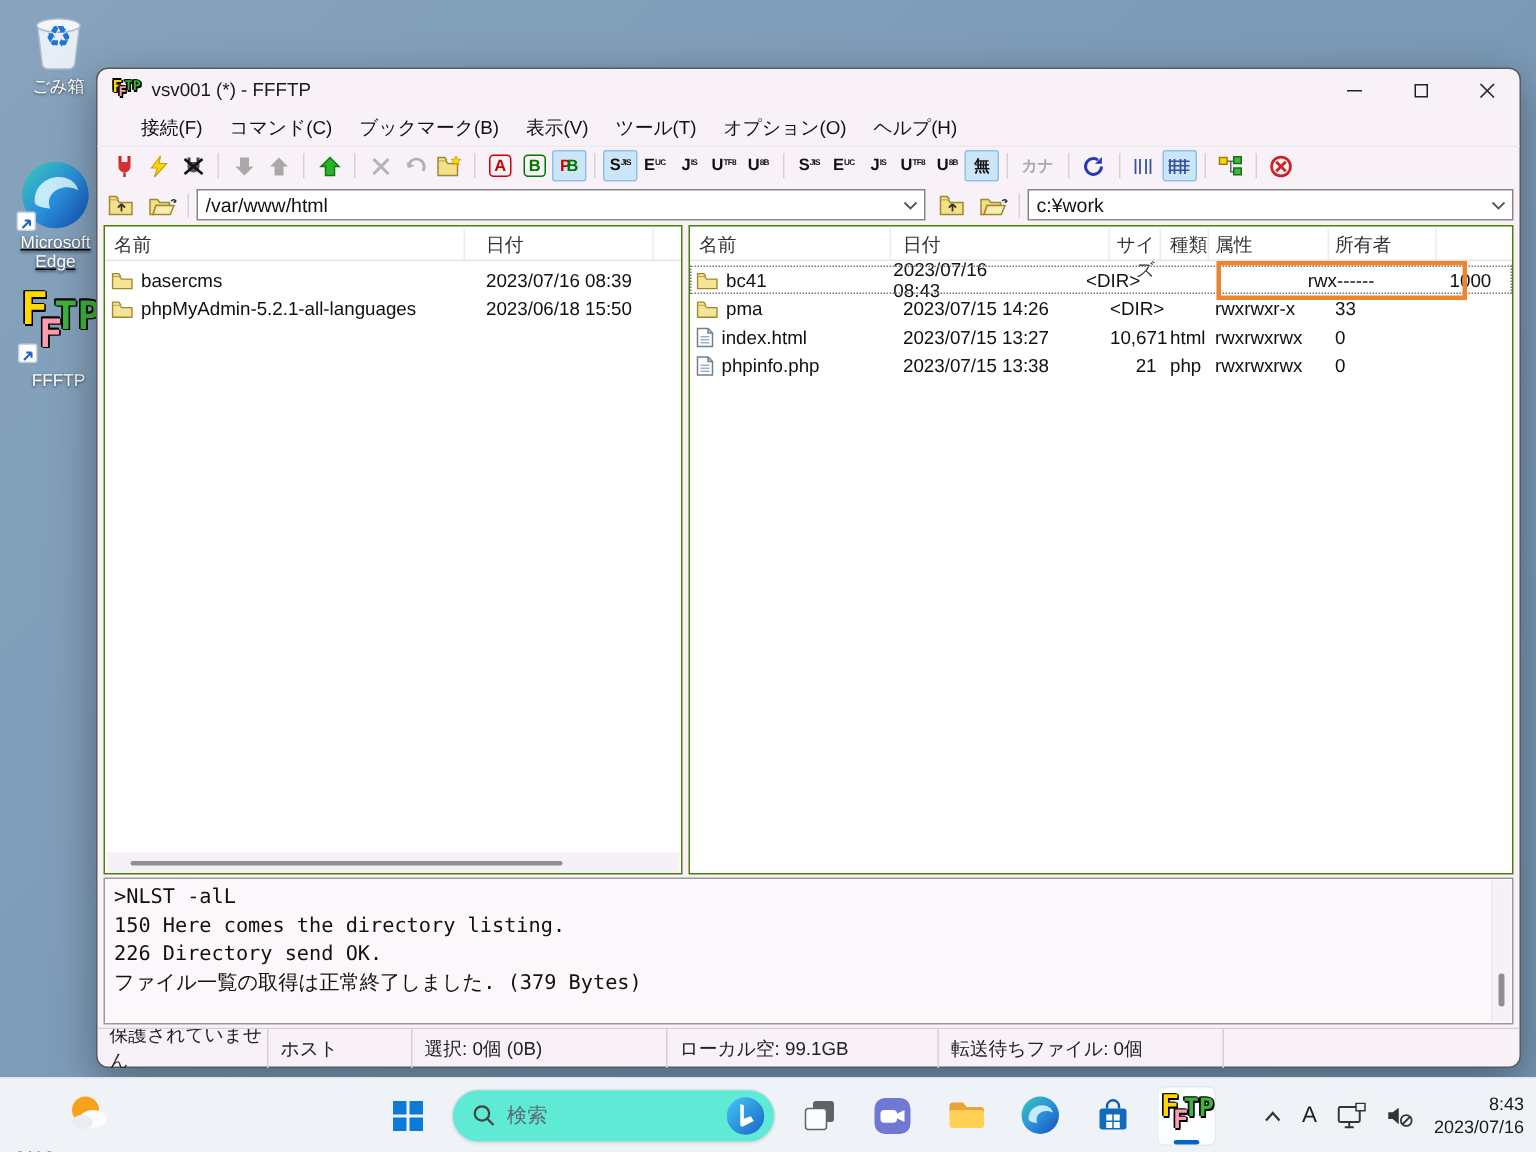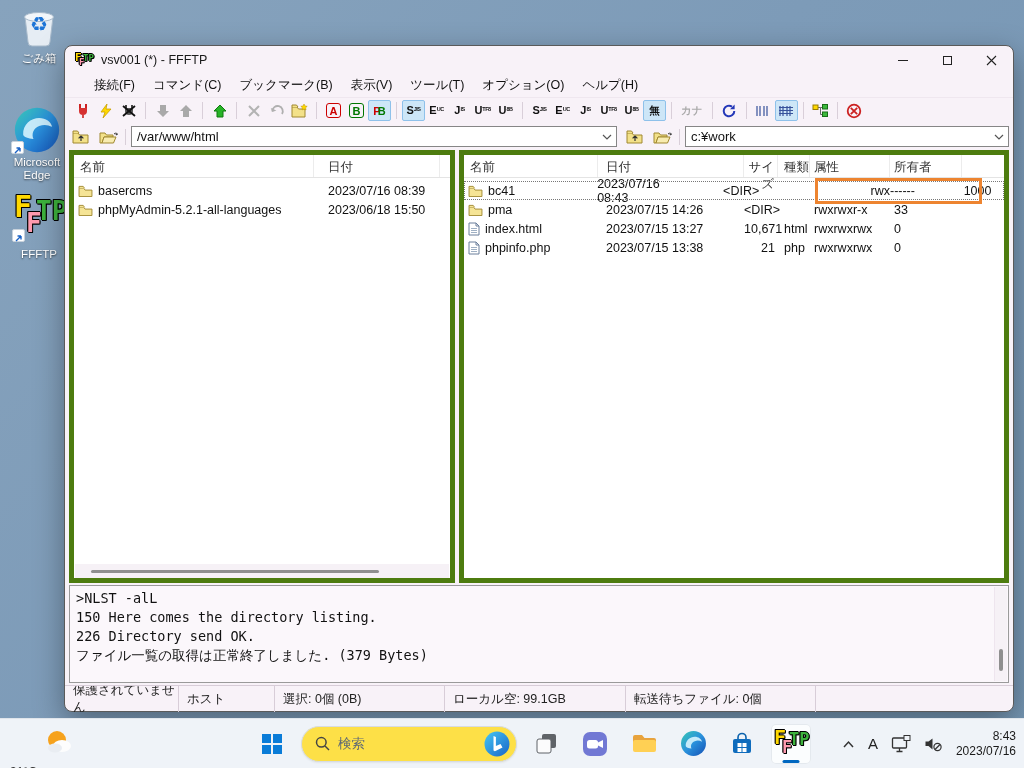--- a/index.html
+++ b/index.html
@@ -66,21 +66,21 @@
   .pathbar { display:flex; align-items:center; gap:3px; }
   .pb-left { width:386px; }
   .pb-right { flex:1; }
   .pfbtn { width:24px; height:20px; display:flex; align-items:center; justify-content:center; }
   .psep { width:1px; height:16px; background:#d9cfd9; margin:0 2px; }
   .combo { flex:1; height:21px; background:#fff; border:1px solid #868686; display:flex; align-items:center; }
   .combo input { flex:1; border:0; outline:none; background:transparent; font-size:13px; padding:0 5px; font-family:inherit; color:#111; }
   .combo .chev { width:18px; display:flex; justify-content:center; }
 
   #panes { position:absolute; left:0; right:0; top:104px; height:433px; }
-  .pane { position:absolute; top:0; bottom:0; background:#fff; border:5px solid #4d7c0f; overflow:hidden; }
+  .pane { position:absolute; top:0; bottom:0; background:#fff; border:1px solid #4d7c0f; overflow:hidden; }
   #pane-local { left:4px; width:386px; }
   #pane-remote { left:394px; right:4px; }
   .lhead { display:flex; height:23px; color:#333; border-bottom:1px solid #e4e4e4; }
   .hcell { font-size:12.5px; padding:4px 0 0 6px; border-right:1px solid #ececec; }
   .rows { padding-top:3px; }
   .row { display:flex; height:19px; align-items:center; font-size:12.5px; color:#111; position:relative; }
   .row.focused { outline:1px dotted #777; outline-offset:-1px;gap:44px; }
   .ncell { display:flex; align-items:center; gap:5px; padding-left:4px; overflow:hidden; white-space:nowrap; }
   
   .lc-name { width:240px; } .lc-date { width:126px; padding-left:14px; }
@@ -107,21 +107,21 @@
   .sc0{width:114px;} .sc1{width:96px;} .sc2{width:170px;} .sc3{width:181px;} .sc4{width:190px;} .scf{flex:1; border-right:none;}
 
   
   #taskbar { position:absolute; left:0; right:0; bottom:0; height:50px; background:#eff3f8; border-top:1px solid #e0e5eb; z-index:5; }
   #weather { position:absolute; left:10px; top:8px; display:flex; align-items:center; gap:7px;flex-direction:column; }
   #weather .t { font-size:12px; color:#333; line-height:16px; }
   #tb-center { position:absolute; left:252px; top:0; height:100%; display:flex; align-items:center; gap:9px; }
   .tb-btn { width:40px; height:40px; display:flex; align-items:center; justify-content:center; border-radius:5px; position:relative; }
   .tb-btn.active { background:#fbfdfe; box-shadow:0 0 0 1px #e4e9ee inset; }
   .tb-btn.active::after { content:""; position:absolute; bottom:1px; left:50%; transform:translateX(-50%); width:17px; height:3px; border-radius:2px; background:#0067c0; }
-  #searchbox { height:36px; width:216px; background:#fde047; border:1px solid #d7dce2; border-radius:18px;
+  #searchbox { height:36px; width:216px; background:#5eead4; border:1px solid #d7dce2; border-radius:18px;
                display:flex; align-items:center; gap:8px; padding:0 5px 0 13px; box-shadow:0 1px 2px rgba(0,0,0,.06); }
   #searchbox input { flex:1; border:0; outline:none; font-size:13.5px; font-family:inherit; color:#333; background:transparent; min-width:0; }
   #searchbox input::placeholder { color:#5f6a75; }
   #tray { position:absolute; right:8px; top:0; height:100%; display:flex; align-items:center; gap:13px; }
   #ime-a { font-size:15px; color:#222; }
   #clock { text-align:right; font-size:12px; line-height:15px; color:#1a1a1a; }
 </style>
 </head>
 <body>
 
@@ -131,21 +131,21 @@
     <div class="binwrap">
       <svg width="46" height="46" viewBox="0 0 46 46">
         <path d="M9 13h28l-3 25a4 4 0 0 1-4 4H16a4 4 0 0 1-4-4z" fill="#e6edf4" stroke="#a8bacb"></path>
         <ellipse cx="23" cy="13" rx="14.5" ry="4.5" fill="#f2f6fa" stroke="#a8bacb"></ellipse>
       </svg>
       <span class="bin-sym">♻</span>
     </div>
     <span class="lbl">ごみ箱</span>
   </div>
 
-  <div class="dicon" style="left:4px; top:106px;">
+  <div class="dicon" style="left:4px; top:106px;text-decoration:underline;">
     <div class="binwrap" style="width:48px;height:48px;">
       <svg width="48" height="48" viewBox="0 0 26 26">
         <defs>
             <linearGradient id="eg" x1="0" y1="0" x2="1" y2="1">
           <stop offset="0" stop-color="#38c8b4"></stop>
               <stop offset=".5" stop-color="#2a91dc"></stop>
               <stop offset="1" stop-color="#1550b4"></stop>
         </linearGradient>
           </defs>
         <circle cx="13" cy="13" r="12" fill="url(#eg)"></circle>

